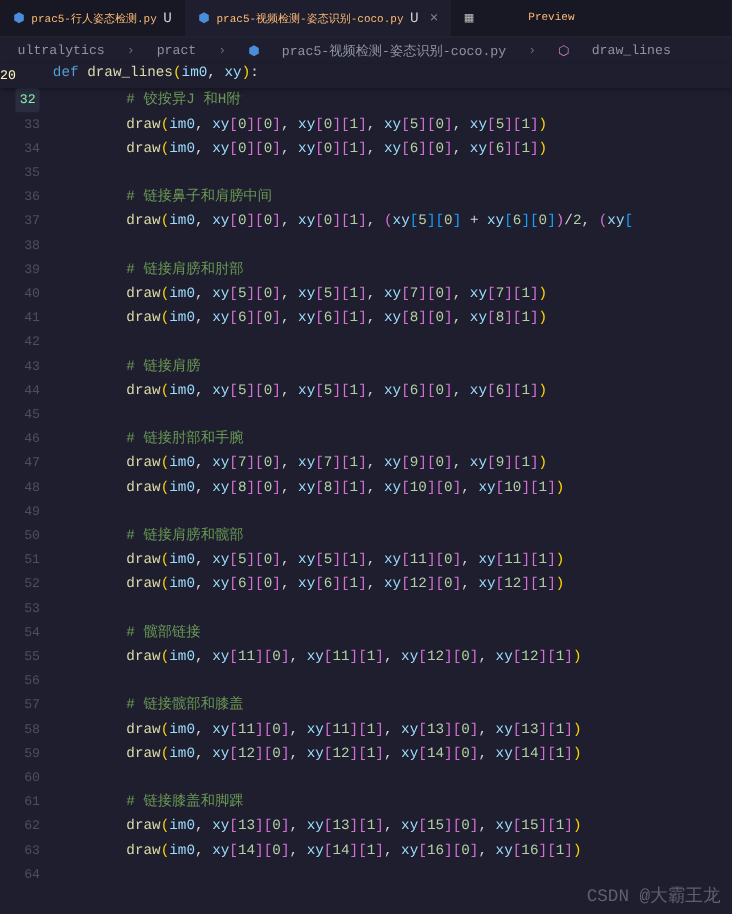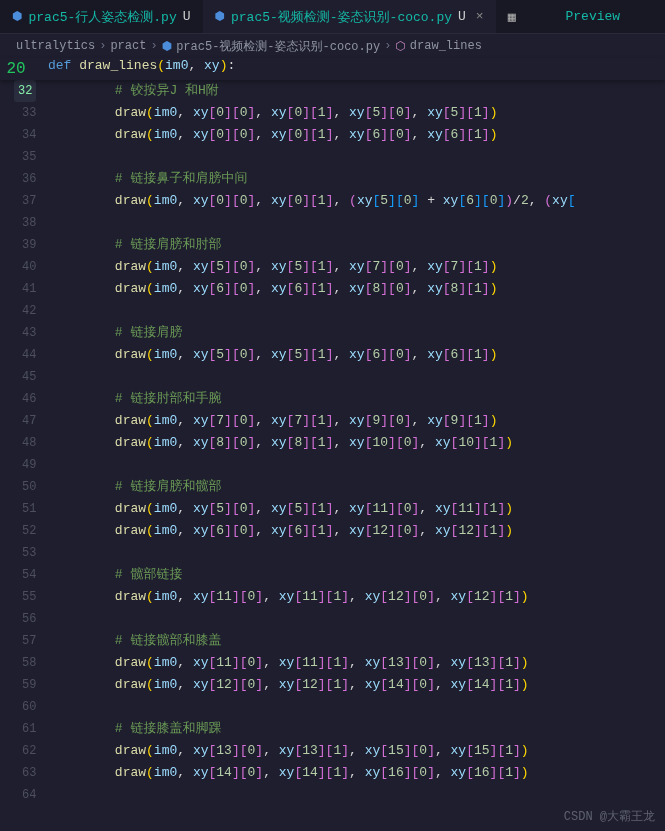--- a/index.html
+++ b/index.html
@@ -1,46 +1,46 @@
 <!DOCTYPE html>
 <html><head>
 <meta charset="utf-8">
 <style>
 * { margin:0; padding:0; box-sizing:border-box; }
 body { background:#1e1e2e; font-family:Consolas,'Courier New',monospace; font-size:13px; color:#cdd6f4; width:665px; height:831px; overflow:hidden; position:relative; }
 .tabs { display:flex; background:#181825; height:34px; border-bottom:1px solid #2a2a3a; }
 .tab { display:flex; align-items:center; padding:0 12px; gap:6px; height:100%; background:#181825; cursor:pointer; }
 .tab.active { background:#1e1e2e; }
 .tab-ic { color:#4b8dda; font-size:12px; }
-.tab-label { color:#14b8a6; font-size:13px; white-space:nowrap; }
+.tab-label { color:#fdba74; font-size:10px; white-space:nowrap; }
 .tab-mod { color:#d0d0d0; }
 .tab-close { color:#888; margin-left:4px; }
 .tab.preview .tab-label { font-style:normal;margin-left:40px; }
 .preview-ic { color:#aaa; font-size:13px; margin-right:4px; }
-.bcrumb { display:flex; align-items:center; height:24px; padding:0 16px; gap:4px; font-size:12px; color:#8f93a2; }
+.bcrumb { display:flex; align-items:center; height:24px; padding:0 16px; gap:20px; font-size:12px; color:#8f93a2; }
 .bcrumb .sep { color:#6a6d80; }
 .bcrumb .py-ic { color:#4b8dda; }
 .bcrumb .fn-ic { color:#c586c0; }
 .editor { display:flex; height:calc(100% - 58px); position:relative; }
 .gutter { text-align:right; padding:0 16px 0 8px; color:#4d4f5e; user-select:none; line-height:22px; font-size:12px; }
 .gutter .hl { color:#86efac; }
 .codearea { line-height:22px; white-space:pre; position:relative; }
 .kw { color:#569cd6; }
 .fn { color:#dcdcaa; }
 .prm { color:#9cdcfe; }
 .var { color:#9cdcfe; }
 .num { color:#b5cea8; }
 .op { color:#d4d4d4; }
 .pn { color:#ffd602; }
 .pn2 { color:#d570d6; }
 .pn3 { color:#179fff; }
 .cmt { color:#6a9955; }
 .topfn { position:absolute; top:0; left:0; right:0; background:#1e1e2e; box-shadow:0 2px 4px rgba(0,0,0,.3); z-index:5; display:flex; }
-.topfn .lineno { width:48px; text-align:center; padding-right:16px; color:#22c55e; line-height:22px; font-size:16px; }
-.watermark { position:absolute; bottom:6px; right:10px; color:#7a7d8c; font-size:12px; opacity:.7; }
+.topfn .lineno { width:48px; text-align:left; padding-right:16px; color:#fef9c3; line-height:22px; font-size:12px; }
+.watermark { position:absolute; bottom:6px; right:10px; color:#7a7d8c; font-size:16px; opacity:.7; }
 </style>
 </head>
 <body>
 
 <div class="tabs">
   <div class="tab">
     <span class="tab-ic">⬢</span>
     <span class="tab-label">prac5-行人姿态检测.py</span>
     <span class="tab-mod">U</span>
   </div>

